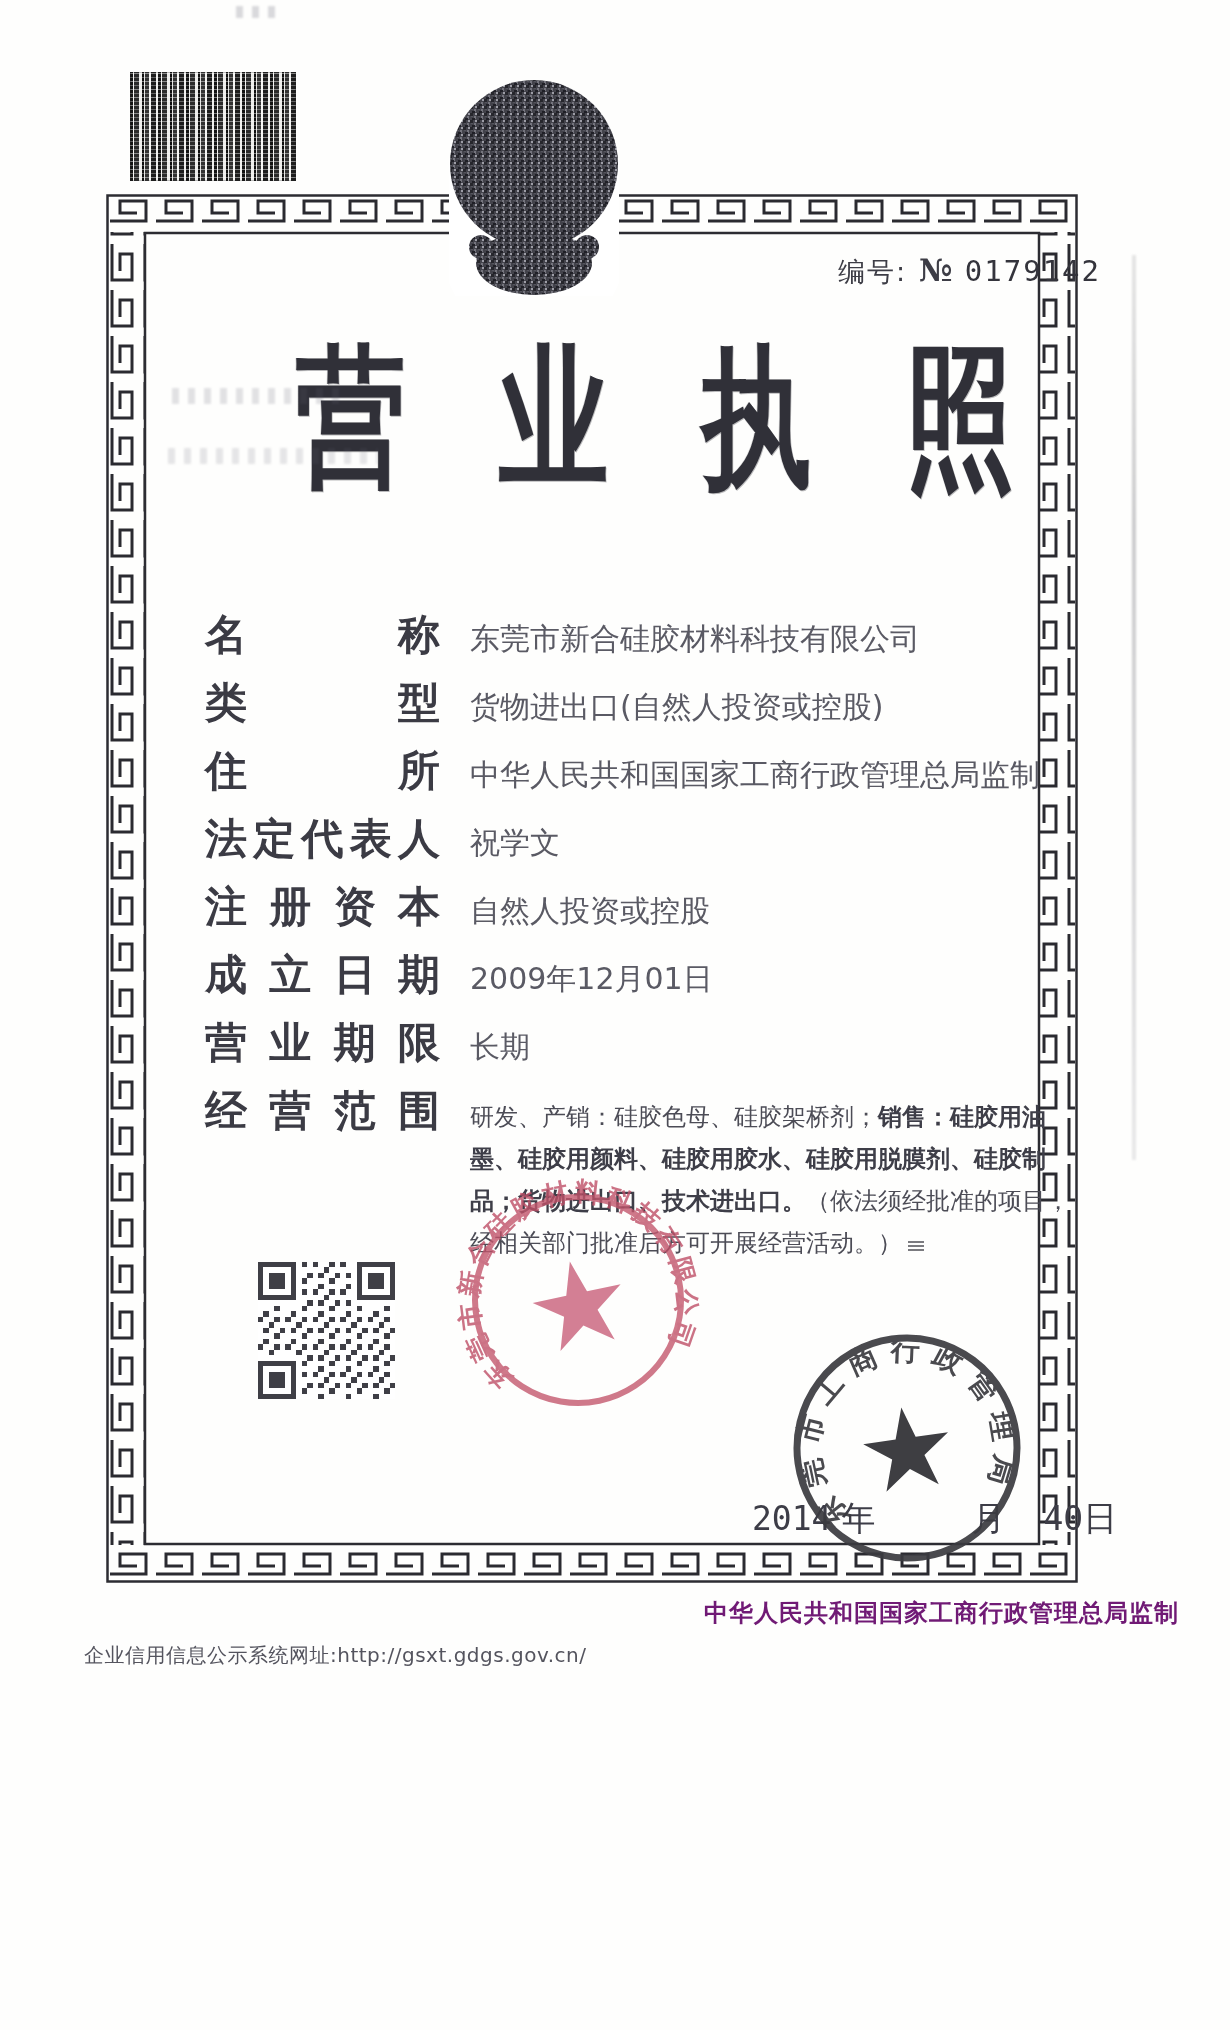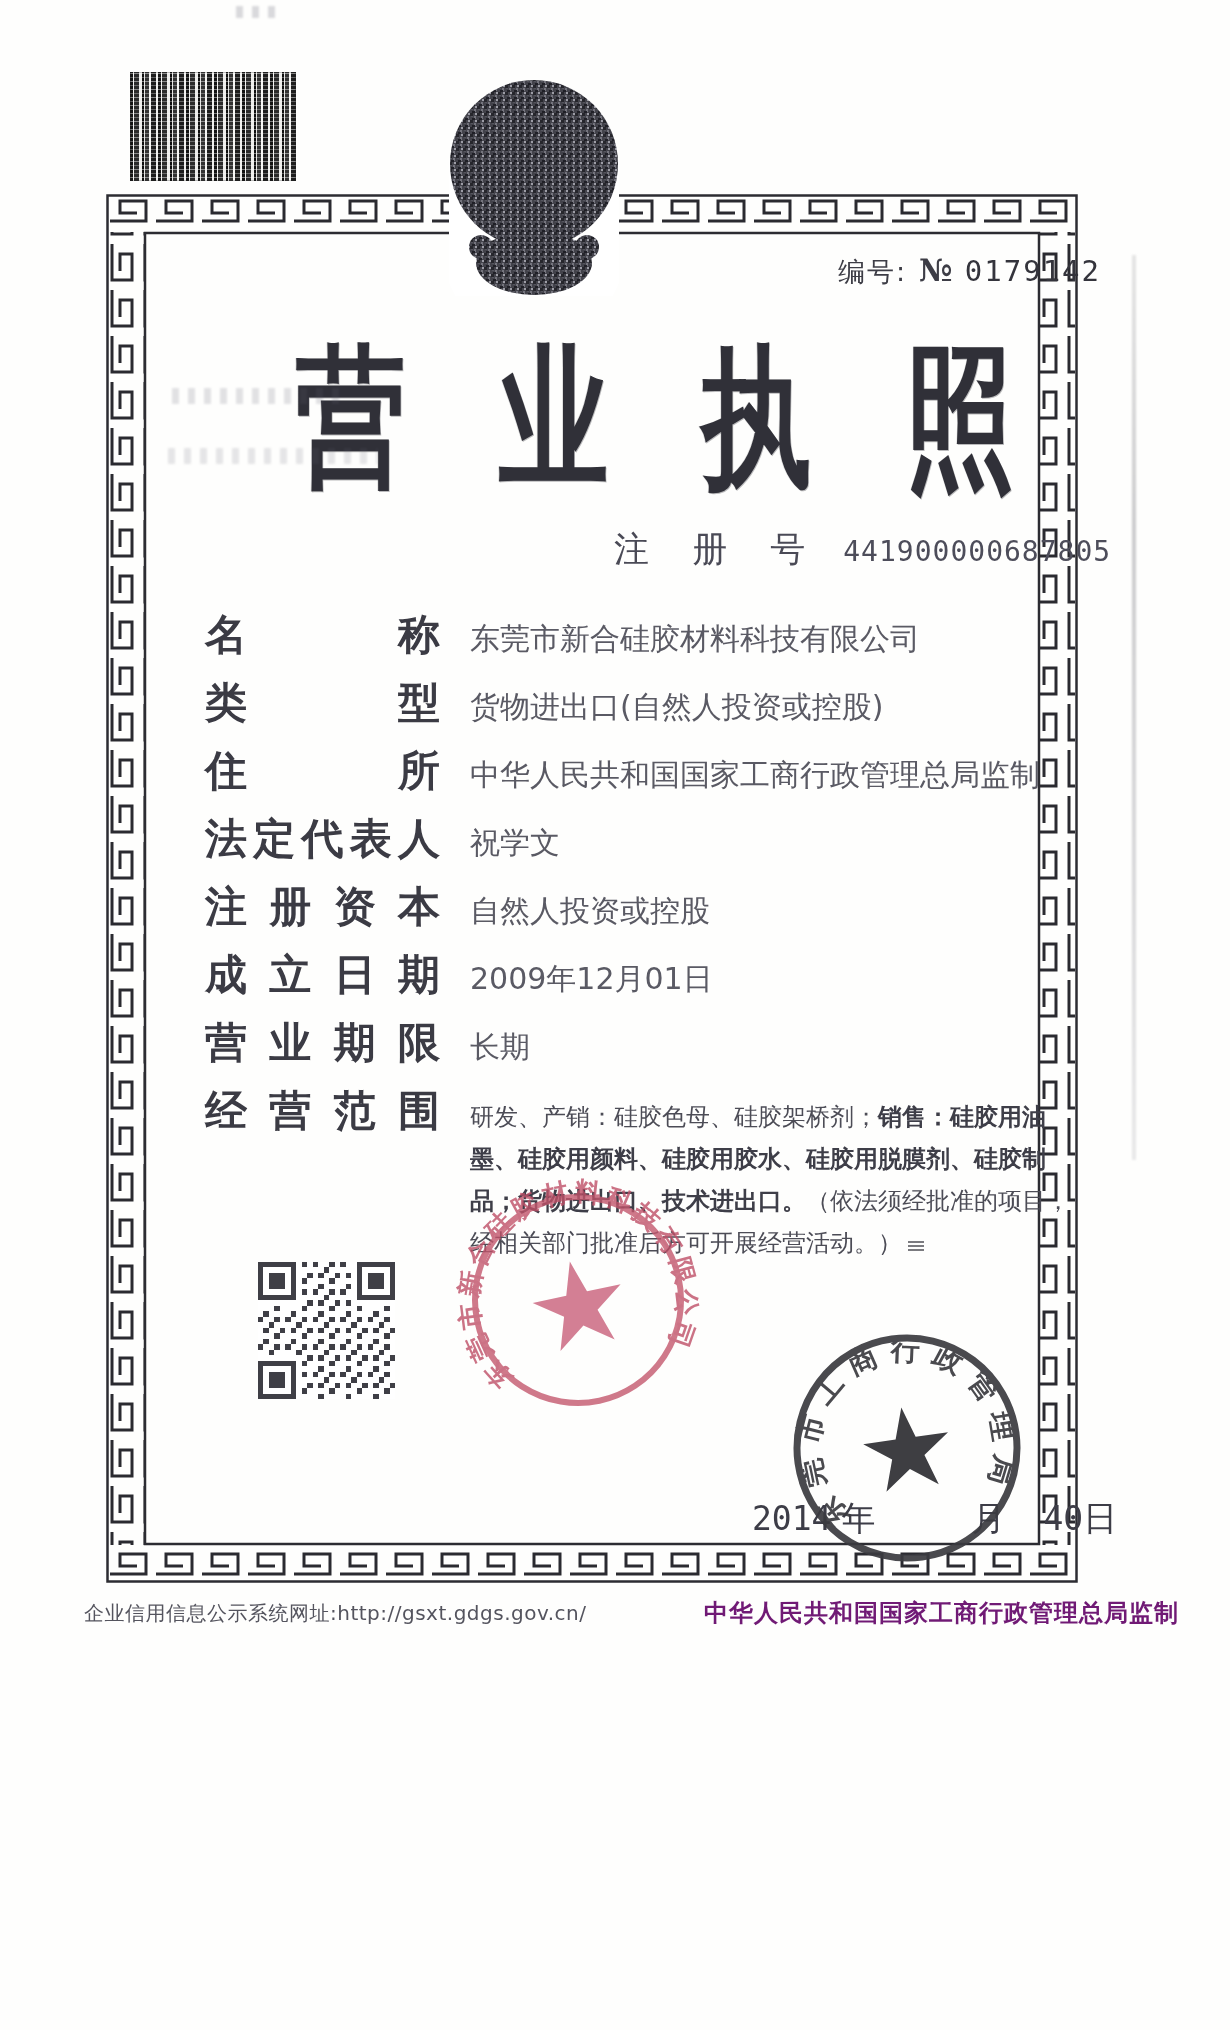--- a/index.html
+++ b/index.html
@@ -49,21 +49,21 @@
 
   .registry{position:absolute;left:622px;top:1414px;font-size:39px;font-weight:600;
     letter-spacing:24px;color:#3e3e47;white-space:nowrap;}
 
   .dateline{position:absolute;left:752px;top:1496px;font-size:34px;color:#3d3d47;white-space:nowrap;}
   .dateline .digits{font-size:33px;}
   .dateline .u1{margin-left:10px;}
   .dateline .u2{margin-left:96px;}
   .dateline .d{margin-left:38px;}
 
-  .footer-left{position:absolute;left:84px;top:1600px;font-size:20px;color:#54545e;letter-spacing:.5px;}
+  .footer-left{position:absolute;left:84px;top:1642px;font-size:20px;color:#54545e;letter-spacing:.5px;}
   .footer-right{position:absolute;left:704px;top:1597px;font-size:24px;font-weight:bold;color:#701a75;letter-spacing:1px;}
 
   .streak{position:absolute;left:1132px;top:255px;width:4px;height:905px;opacity:.5;filter:blur(1px);
     background:linear-gradient(#cccccc,#9b9ba0 30%,#b5b5ba 70%,#d4d4d6);}
   .smudge{position:absolute;height:16px;opacity:.35;filter:blur(1px);
     background:repeating-linear-gradient(90deg,rgba(95,95,110,.5) 0 7px,transparent 7px 16px);}
   .smudge.s1{left:172px;top:388px;width:175px;}
   .smudge.s2{left:168px;top:448px;width:210px;opacity:.3;}
   .smudge.s3{left:236px;top:6px;width:40px;height:12px;opacity:.45;}
 </style>
@@ -108,23 +108,20 @@
     <circle cx="32" cy="176" r="12" fill="url(#grain)"></circle>
     <circle cx="138" cy="176" r="12" fill="url(#grain)"></circle>
   </svg>
 
   <div class="serial">
     <span>编号:</span><span class="no">№</span><span class="digits">0179142</span>
   </div>
 
   <div class="title">营业执照</div>
 
-  <div class="regline">
-    <span class="reg-label">注 册 号</span><span class="reg-num digits">441900000687805</span>
-  </div>
 
   <div class="fields">
       <div class="field-row" style="top: 0px;">
         <div class="field-label">
           <span>名</span>
           <span>称</span>
         </div>
         <div class="field-value">东莞市新合硅胶材料科技有限公司</div>
       </div>
       <div class="field-row" style="top: 68px;">

